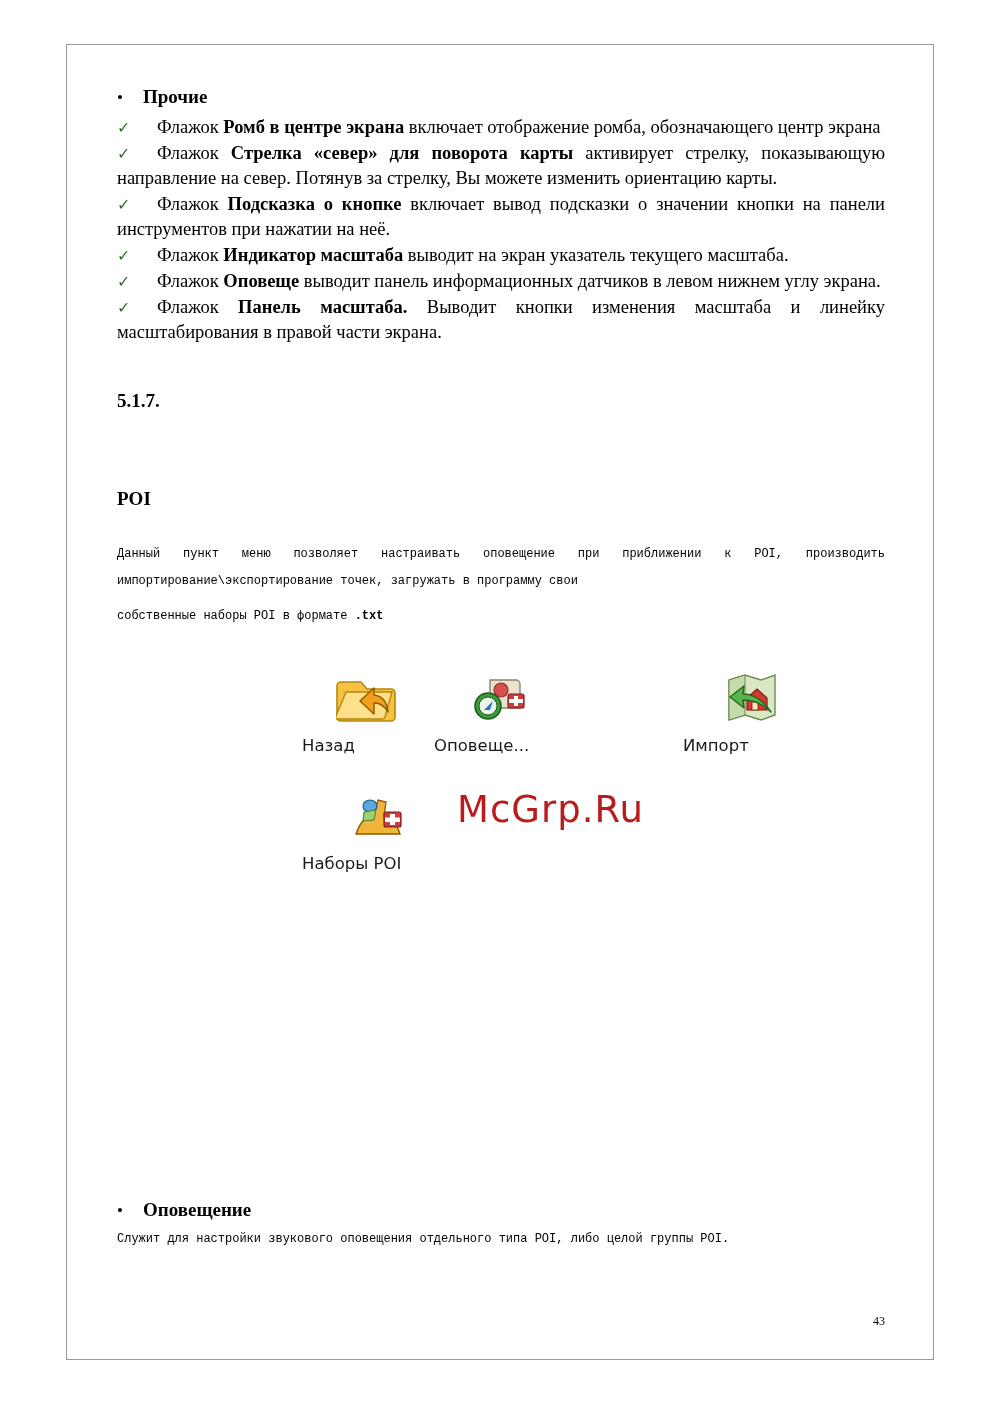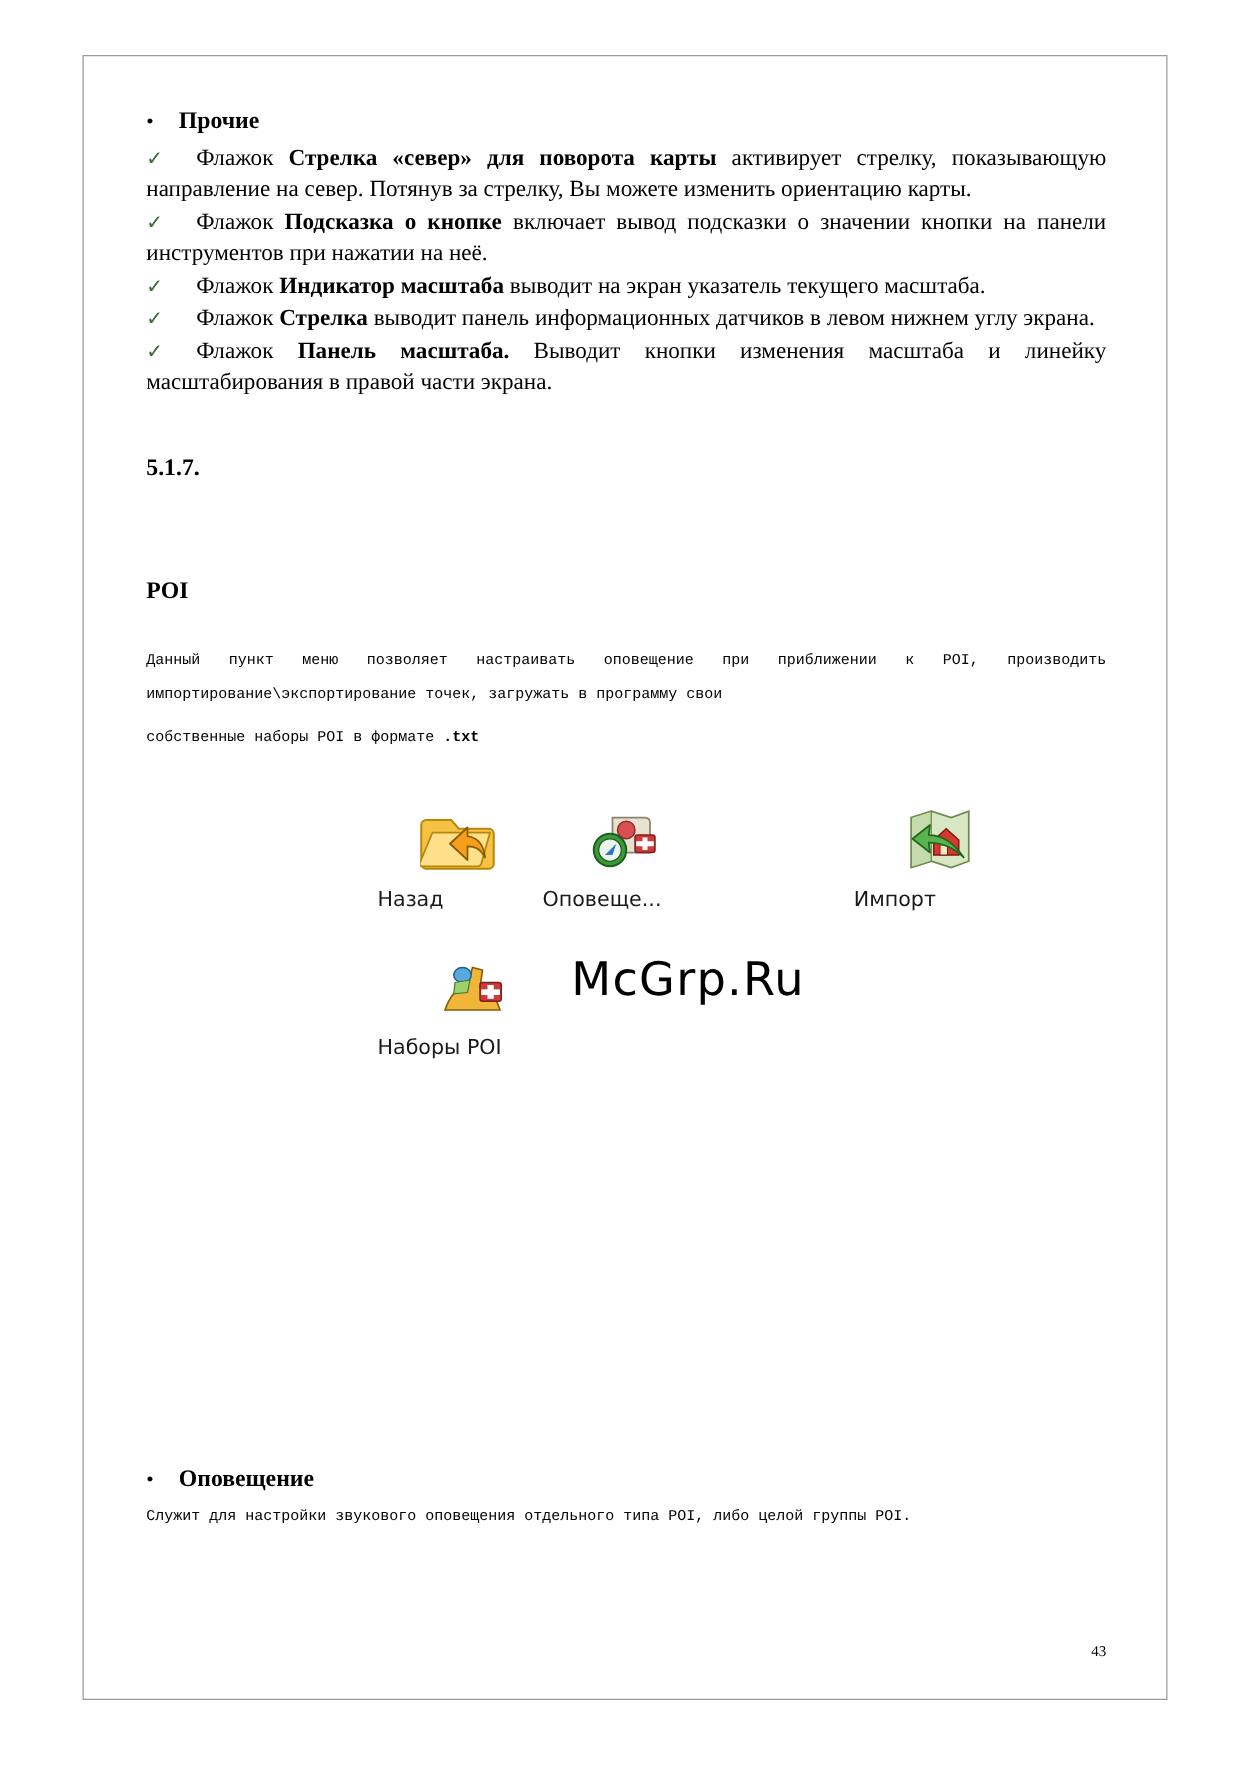--- a/index.html
+++ b/index.html
@@ -100,21 +100,21 @@
     margin-bottom: 6px;
     position: relative;
   }
   .icon-cell svg { display: block; margin: 0 auto; }
   .watermark {
     position: absolute;
     left: 340px;
     top: 120px;
     font-family: "DejaVu Sans", sans-serif;
     font-size: 37px;
-    color: #000000;
+    color: #b91c1c;
     letter-spacing: 1px;
     white-space: nowrap;
   }
   .bullet-head2 {
     display: flex;
     align-items: baseline;
     margin: 0 0 4px 0;
   }
   .page-number {
     position: absolute;
@@ -129,35 +129,38 @@
 <body>
 
 <div class="page">
   <div class="content">
 
     <div class="bullet-head">
       <span class="bullet-dot">•</span>
       <span class="bullet-label">Прочие</span>
     </div>
 
+    <p class="check-item">
+      <span class="check-mark">✓</span><span>Флажок </span><span class="b">Ромб в центре экрана</span><span> включает отображение ромба, обозначающего центр экрана</span>
+    </p>
 
     <p class="check-item">
       <span class="check-mark">✓</span><span>Флажок </span><span class="b">Стрелка «север» для поворота карты</span><span> активирует стрелку, показывающую направление на север. Потянув за стрелку, Вы можете изменить ориентацию карты.</span>
     </p>
 
     <p class="check-item">
       <span class="check-mark">✓</span><span>Флажок </span><span class="b">Подсказка о кнопке</span><span> включает вывод подсказки о значении кнопки на панели инструментов при нажатии на неё.</span>
     </p>
 
     <p class="check-item">
       <span class="check-mark">✓</span><span>Флажок </span><span class="b">Индикатор масштаба</span><span> выводит на экран указатель текущего масштаба.</span>
     </p>
 
     <p class="check-item">
-      <span class="check-mark">✓</span><span>Флажок </span><span class="b">Стрелка</span><span> выводит панель информационных датчиков в левом нижнем углу экрана.</span>
+      <span class="check-mark">✓</span><span>Флажок </span><span class="b">Оповеще</span><span> выводит панель информационных датчиков в левом нижнем углу экрана.</span>
     </p>
 
     <p class="check-item">
       <span class="check-mark">✓</span><span>Флажок </span><span class="b">Панель масштаба.</span><span> Выводит кнопки изменения масштаба и линейку масштабирования в правой части экрана.</span>
     </p>
 
     <div class="sec-head">
       <span class="sec-num">5.1.7.</span>
       <span>POI</span>
     </div>

